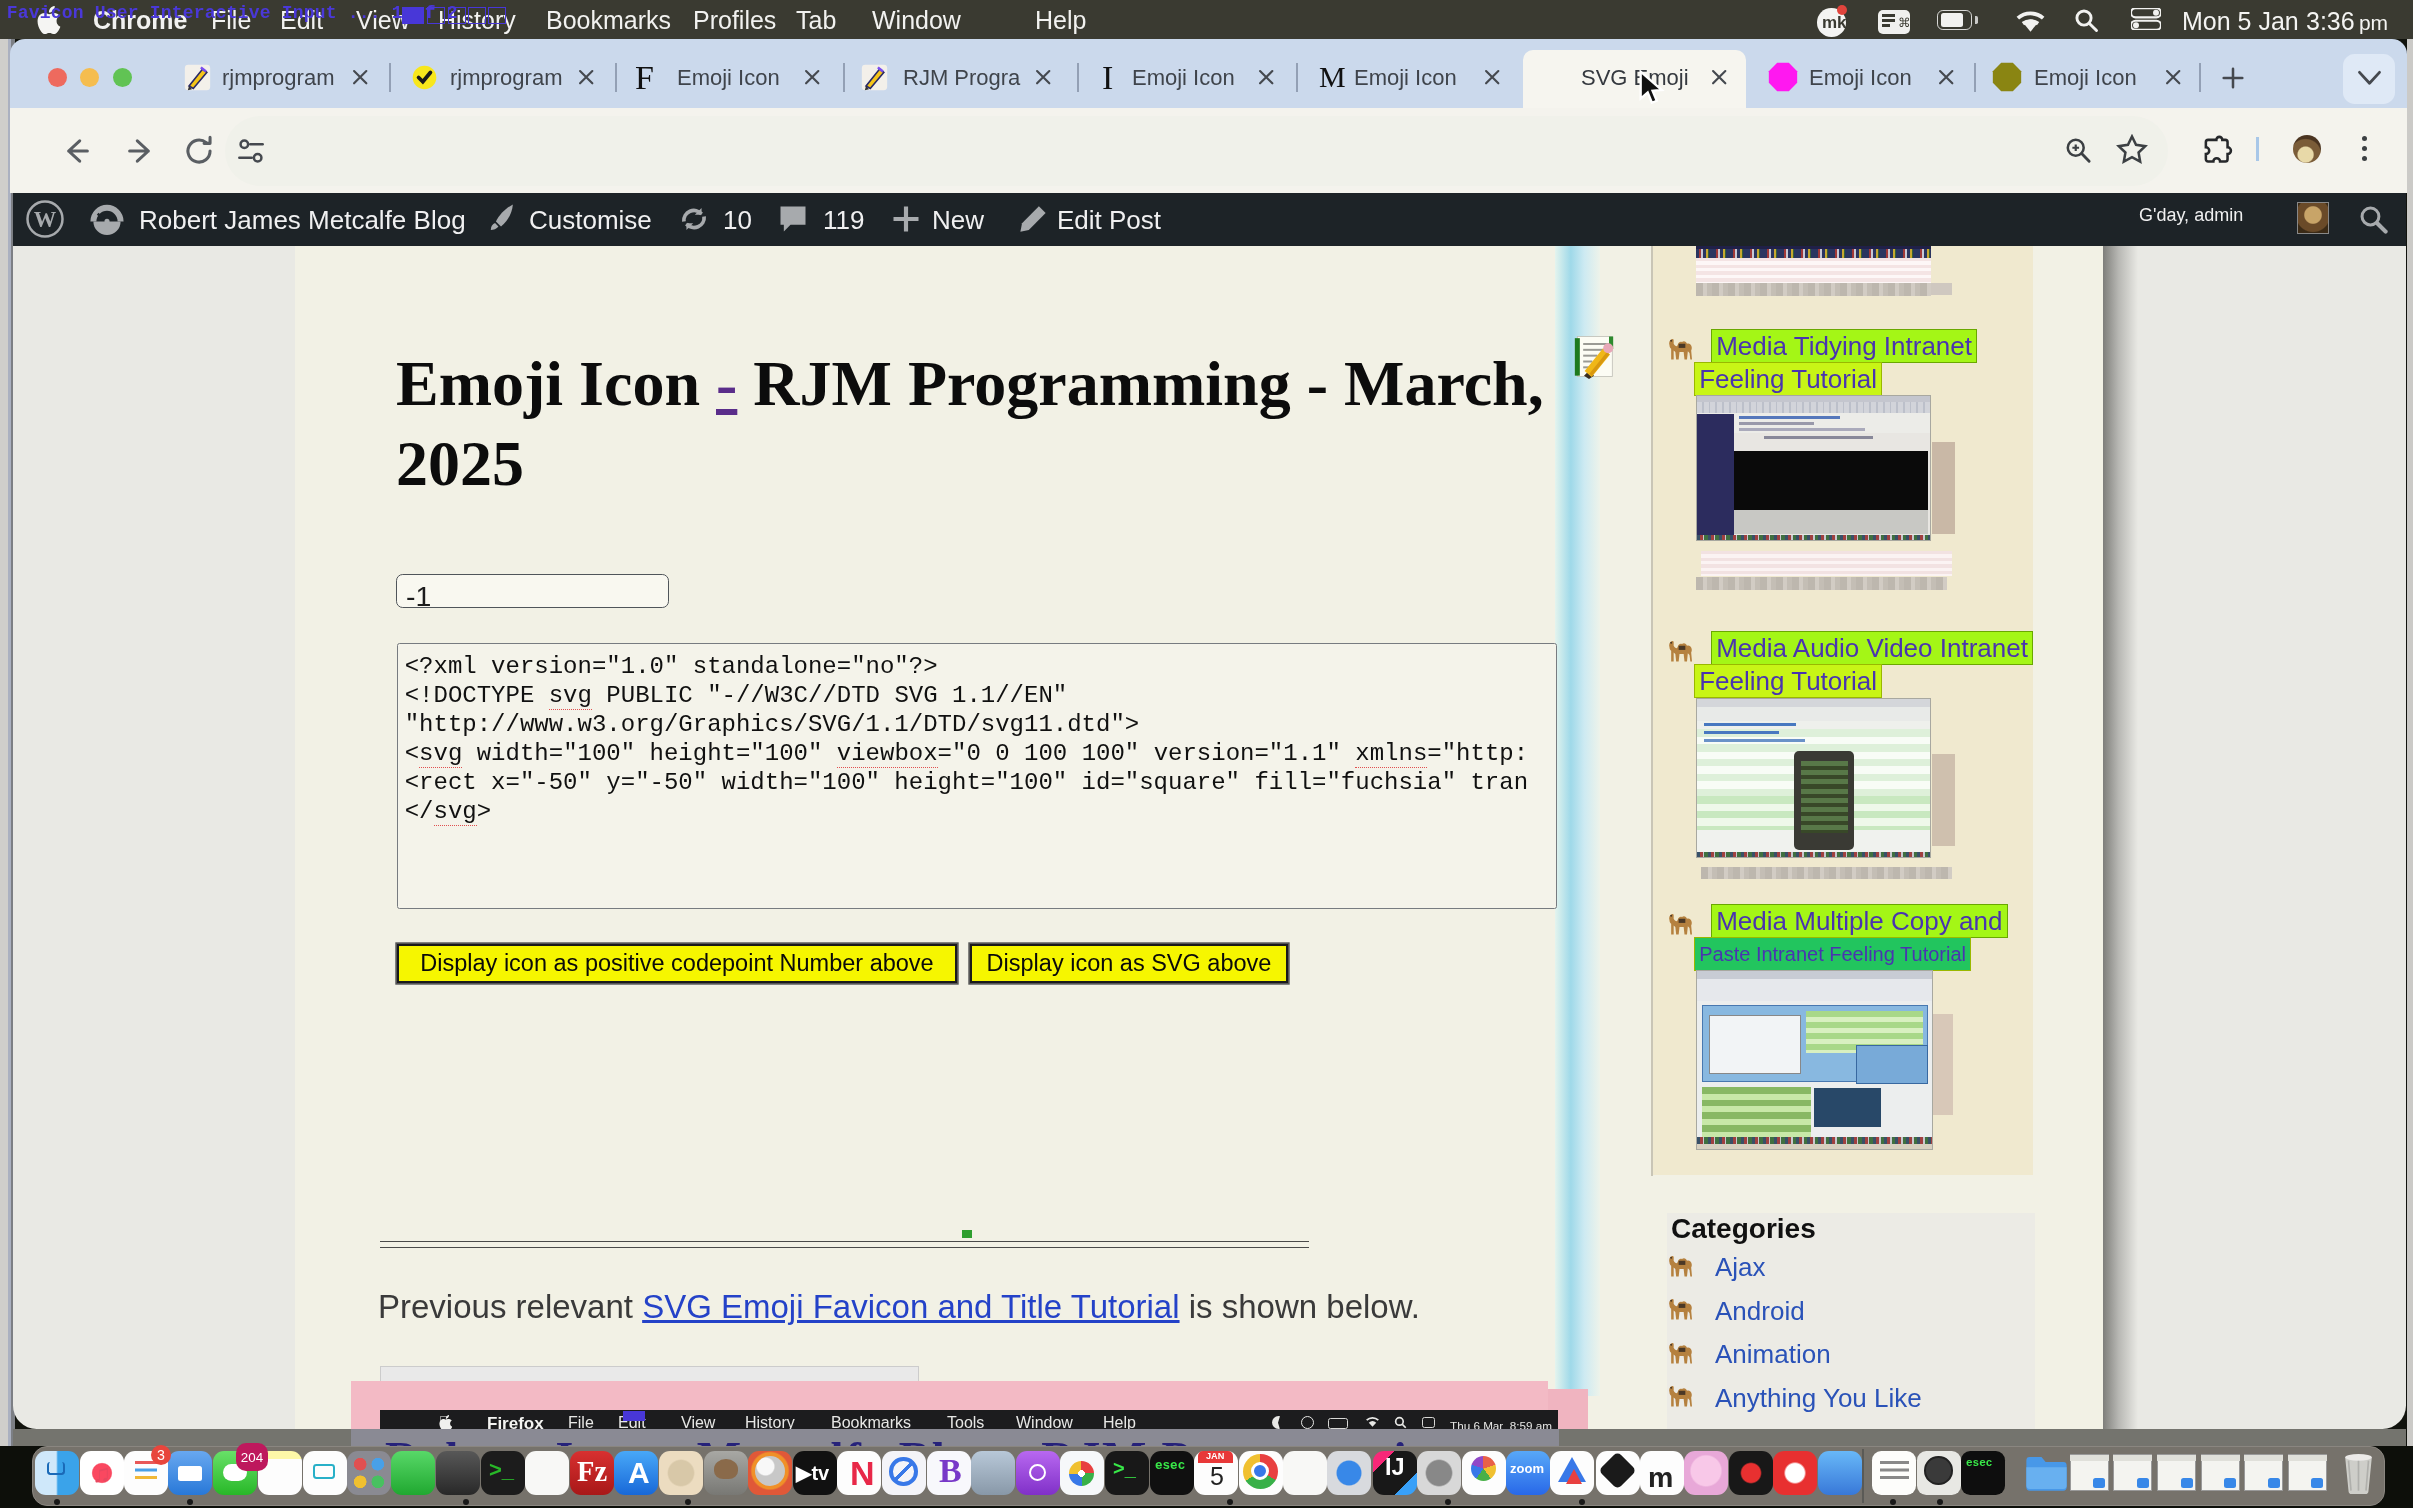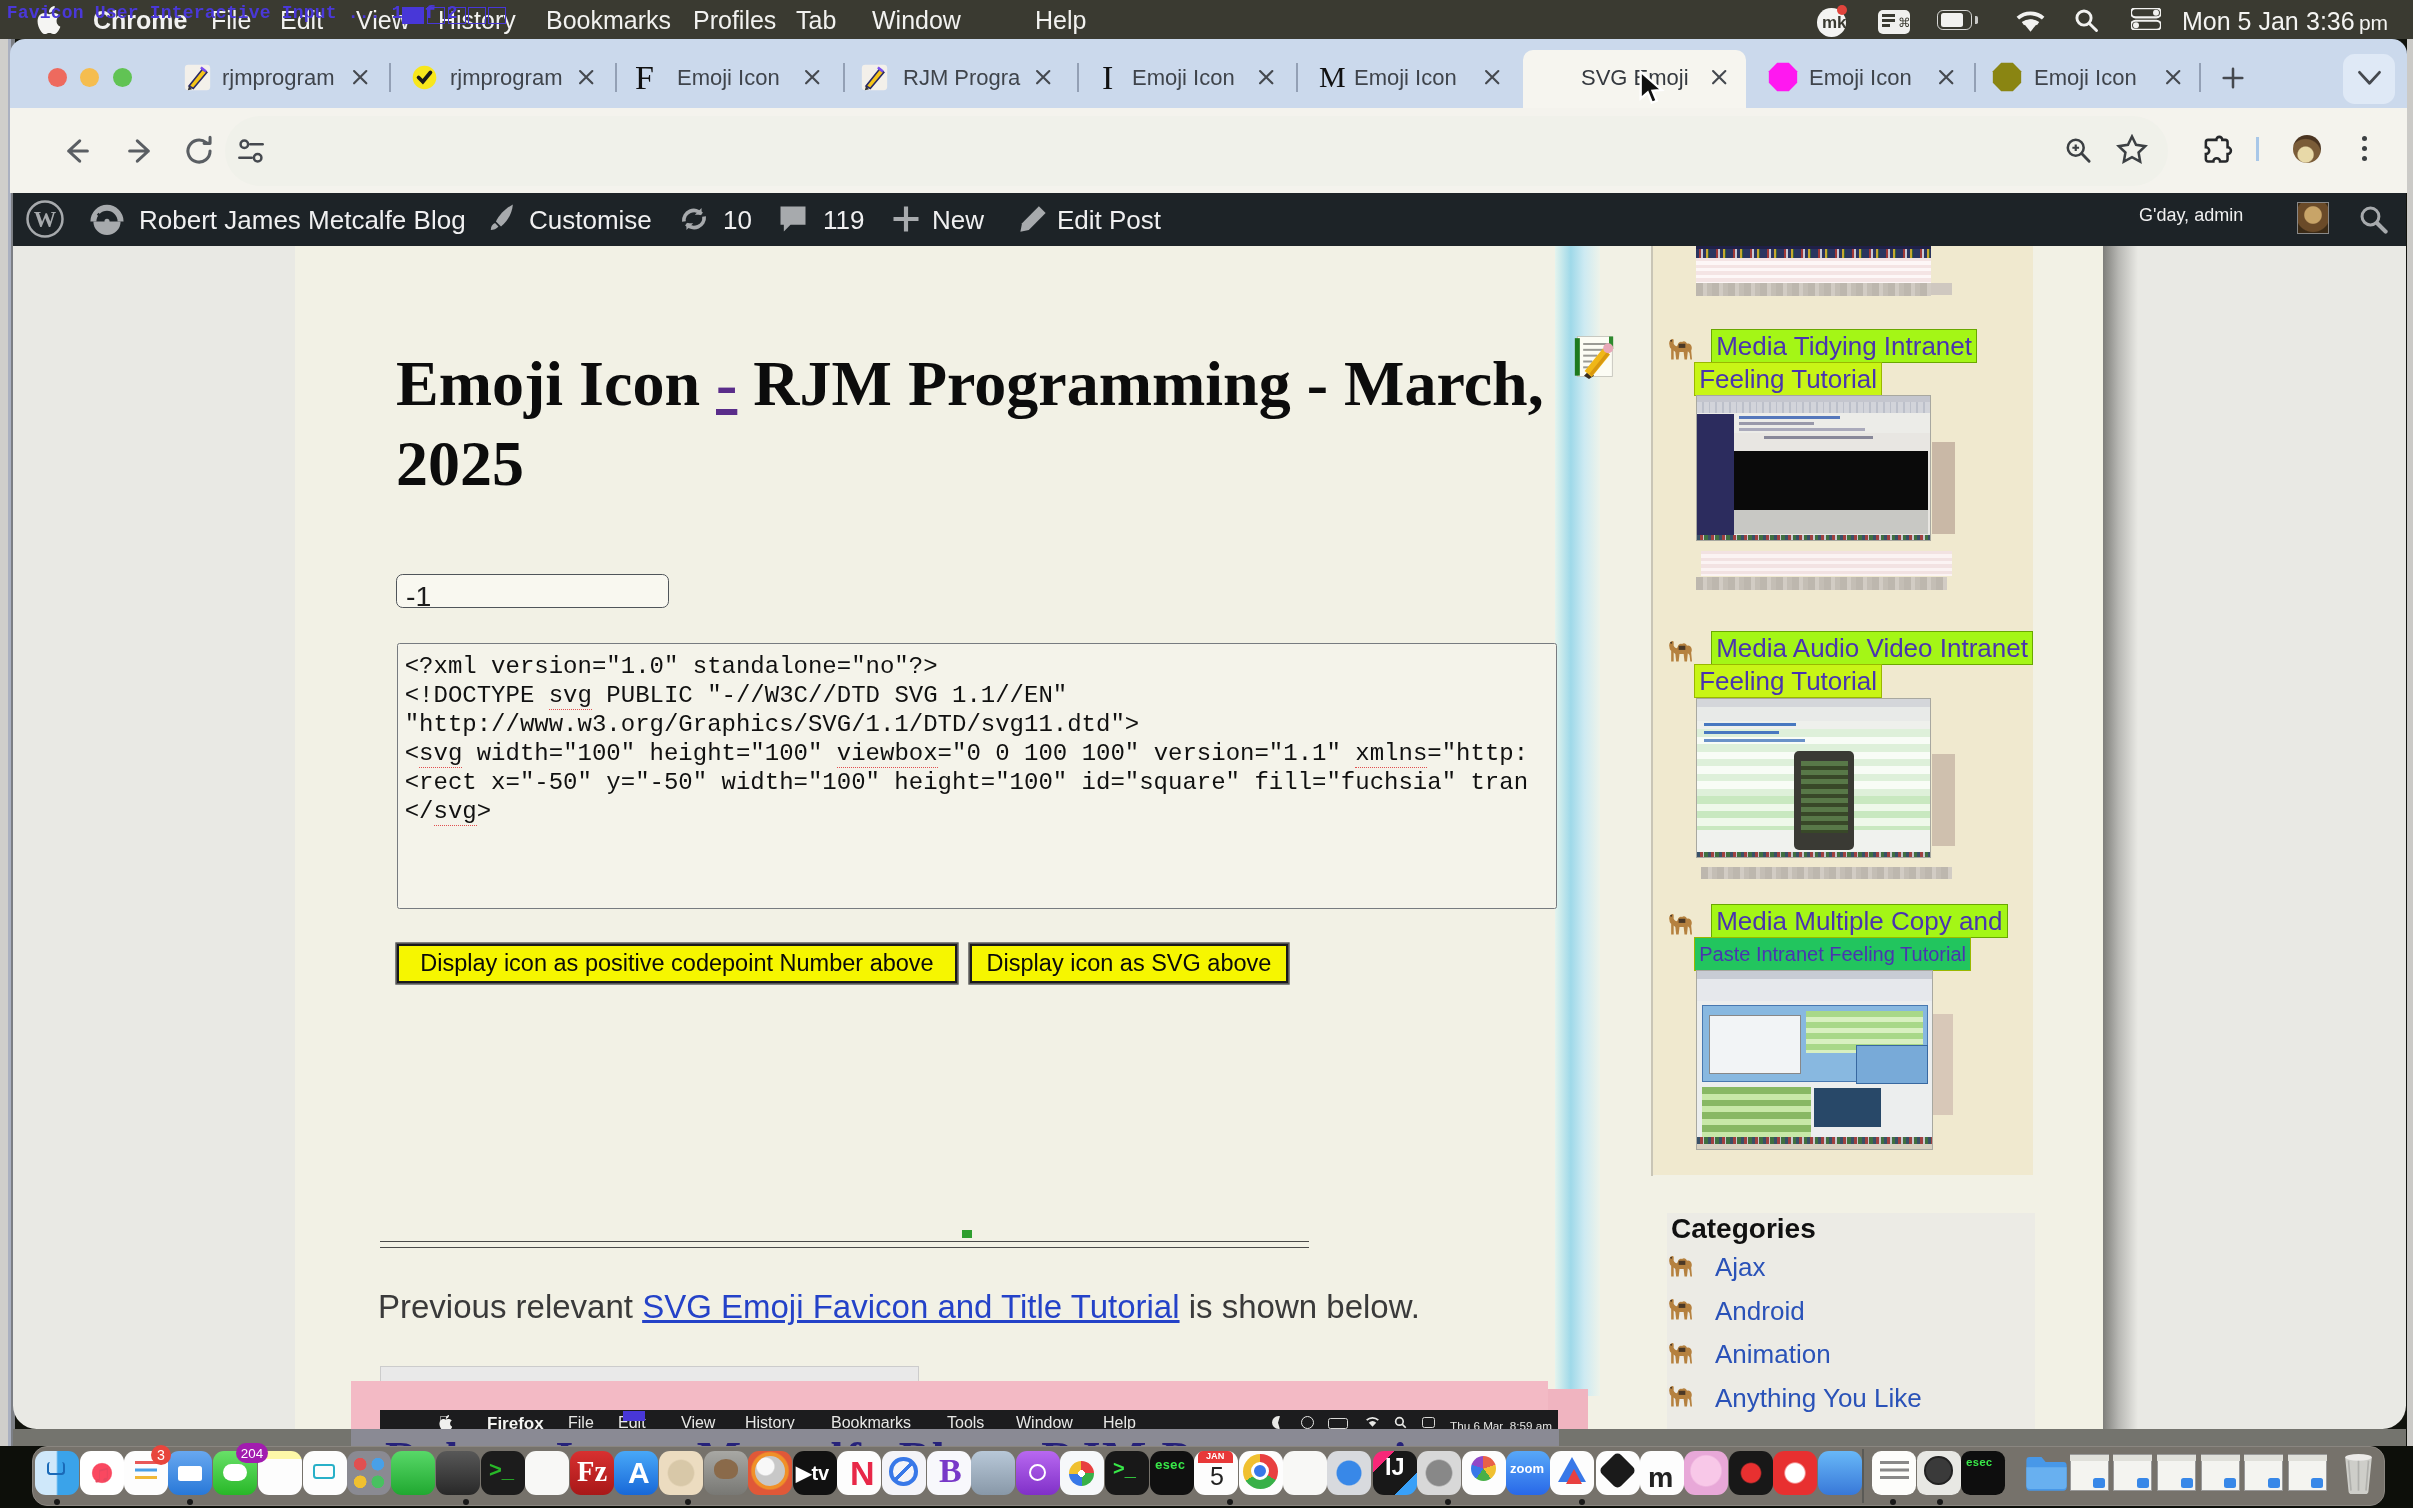--- a/index.html
+++ b/index.html
@@ -462,21 +462,21 @@
 <div class="a" style="left:1684px;top:1451px;width:44px;height:44px;border-radius:11px;background:radial-gradient(circle at 50% 45%,#f8c8e8 0 45%,#e8a8d8 50% 100%)"></div>
 <div class="a" style="left:1729px;top:1451px;width:44px;height:44px;border-radius:11px;background:radial-gradient(circle,#e83030 0 30%,#181818 35% 100%)"></div>
 <div class="a" style="left:1773px;top:1451px;width:44px;height:44px;border-radius:11px;background:radial-gradient(circle,#fff 0 30%,#e83030 36% 100%)"></div>
 <div class="a" style="left:1818px;top:1451px;width:44px;height:44px;border-radius:11px;background:linear-gradient(#68b8f8,#3878d8)"></div>
 <div class="a" style="left:47px;top:1462px;width:18.4px;height:13.4px;border-radius:3.4px;border:2.5px solid #1a6ab8;border-top:none"></div>
 <div class="a" style="left:92px;top:1459px;font-size:25px;font-weight:700;color:#e84860">♫</div>
 <div class="a" style="left:135px;top:1461px;width:22px;height:3.4px;background:#e85858;box-shadow:0 7.5px 0 #48a0e8,0 15px 0 #f0b838"></div>
 <div class="a" style="left:151px;top:1445px;width:20px;height:20px;border-radius:50%;background:#e8453c;color:#fff;font-size:14.2px;display:flex;align-items:center;justify-content:center">3</div>
 <div class="a" style="left:178px;top:1466px;width:23.5px;height:15px;background:#fff;border-radius:2.5px"></div>
 <div class="a" style="left:223px;top:1464px;width:23.5px;height:17px;background:#fff;border-radius:8.4px"></div>
-<div class="a" style="left:236px;top:1443px;width:32px;height:20px;border-radius:10px;background:#a21caf;color:#fff;font-size:13.4px;display:flex;align-items:center;justify-content:center">204</div>
+<div class="a" style="left:236px;top:1443px;width:32px;height:28px;border-radius:10px;background:#be185d;color:#fff;font-size:13.4px;display:flex;align-items:center;justify-content:center">204</div>
 <div class="a" style="left:313px;top:1464px;width:22px;height:15px;border:2.5px solid #28b0c8;border-radius:3.4px"></div>
 <div class="a" style="left:489px;top:1457px;font-size:22px;font-weight:700;color:#28b828">&gt;_</div>
 <div class="a" style="left:577px;top:1456px;font-size:28.5px;font-weight:700;color:#fff;font-family:'Liberation Serif',serif">Fz</div>
 <div class="a" style="left:628px;top:1456px;font-size:30px;font-weight:700;color:#fff">A</div>
 <div class="a" style="left:796px;top:1461px;font-size:20px;font-weight:700;color:#fff">▶tv</div>
 <div class="a" style="left:850px;top:1454px;font-size:34px;font-weight:700;color:#e82848">N</div>
 <div class="a" style="left:889px;top:1457px;width:28.5px;height:28.5px;border-radius:50%;border:4.2px solid #3878e8;background:linear-gradient(135deg,transparent 44%,#3878e8 44% 56%,transparent 56%)"></div>
 <div class="a" style="left:939px;top:1452px;font-size:34px;font-weight:700;color:#7838c8;font-family:'Liberation Serif',serif">B</div>
 <div class="a" style="left:1029px;top:1464px;width:17px;height:17px;border:2.5px solid #fff;border-radius:50%"></div>
 <div class="a" style="left:1069px;top:1461px;width:25px;height:25px;border-radius:50%;background:radial-gradient(circle,#fff 0 18%,transparent 20%),conic-gradient(#e84040 0 25%,#38b048 25% 50%,#3878e8 50% 75%,#f0c030 75% 100%)"></div>

